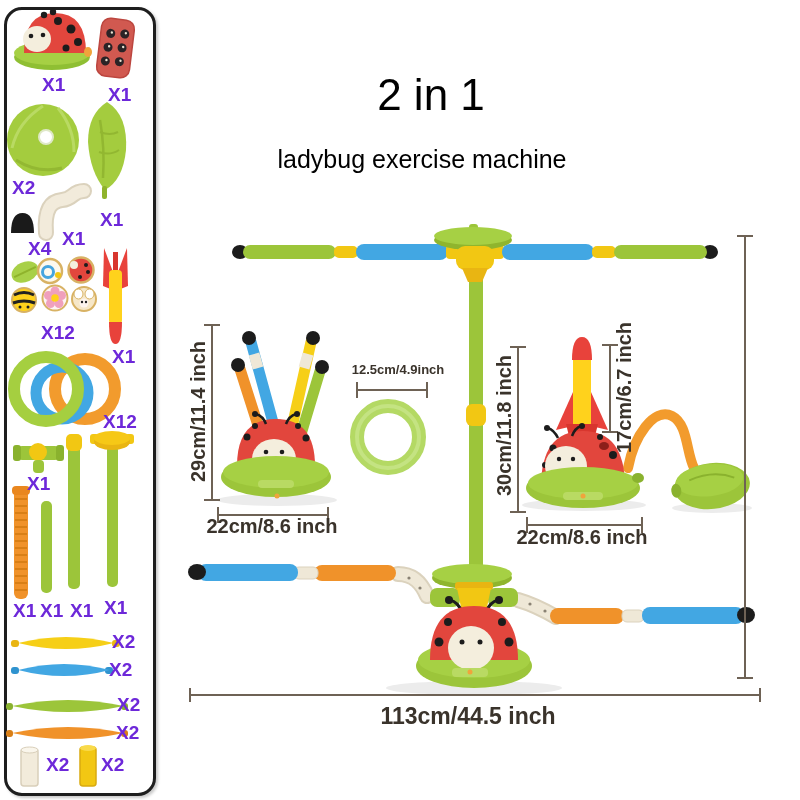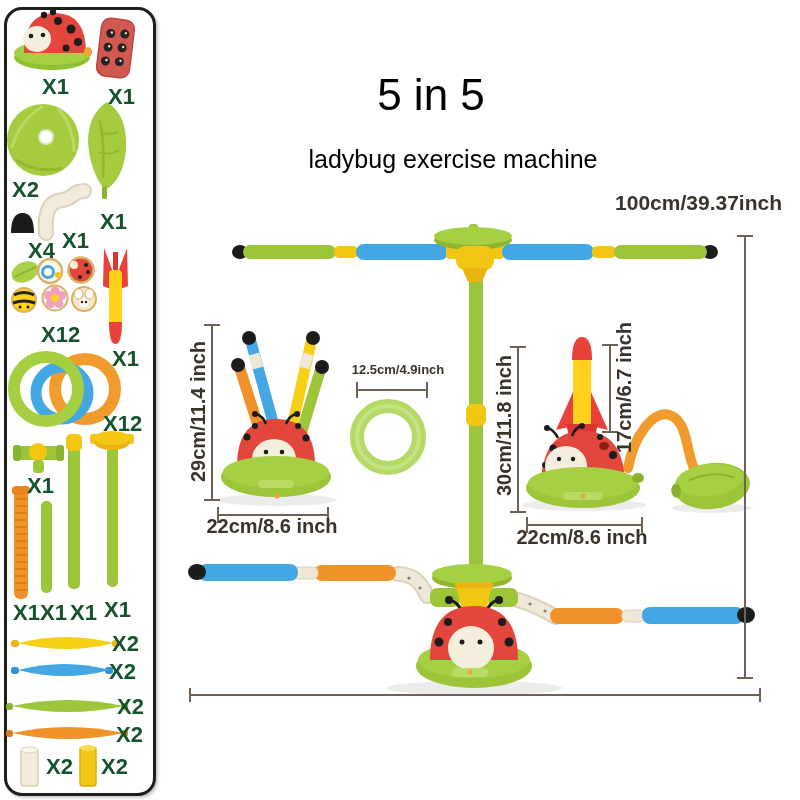--- a/index.html
+++ b/index.html
@@ -3,21 +3,21 @@
 <meta charset="utf-8">
 <style>
   html,body{margin:0;padding:0;background:#fff;}
   #page{position:relative;width:800px;height:800px;background:#fff;overflow:hidden;
         font-family:"Liberation Sans",sans-serif;color:#111;}
   #art{position:absolute;left:0;top:0;}
   .panel{position:absolute;left:4px;top:7px;width:146px;height:783px;
          border:3px solid #1e1e1e;border-radius:18px;background:#fff;
          box-shadow:2px 2px 3px #c9c9c9;}
   .lbl{position:absolute;white-space:nowrap;}
-  .qty{font-size:22px;font-weight:bold;color:#14532d;}
+  .qty{font-size:19px;font-weight:bold;color:#6d28d9;}
   .dim{font-size:20px;font-weight:bold;color:#3a332b;text-align:center;}
   .rot{transform:rotate(-90deg);}
   .title{font-size:44px;color:#000;text-align:center;}
   .subtitle{font-size:25px;color:#000;text-align:center;}
 </style>
 </head>
 <body>
 
 <div id="page">
 
@@ -354,30 +354,30 @@
       <path d="M218 515 H328 M218 507 V523 M328 507 V523"></path>
       <path d="M357 390 H427 M357 382 V398 M427 382 V398"></path>
       <path d="M518 347 V512 M510 347 H526 M510 512 H526"></path>
       <path d="M610 345 V432 M602 345 H618 M602 432 H618"></path>
       <path d="M527 525 H642 M527 517 V533 M642 517 V533"></path>
       <path d="M745 236 V678 M737 236 H753 M737 678 H753"></path>
       <path d="M190 695 H760 M190 688 V702 M760 688 V702"></path>
     </g>
   </svg>
 
-  <div class="lbl title" style="left:331px;top:70px;width:200px;">5 in 5</div>
-  <div class="lbl subtitle" style="left:283px;top:145px;width:340px;">ladybug exercise machine</div>
-
-  <div class="lbl dim" style="left:582px;top:191px;width:200px;text-align:right;font-size:21px;">100cm/39.37inch</div>
+  <div class="lbl title" style="left:331px;top:70px;width:200px;">2 in 1</div>
+  <div class="lbl subtitle" style="left:252px;top:145px;width:340px;">ladybug exercise machine</div>
+
   <div class="lbl dim rot" style="left:123px;top:400px;width:150px;">29cm/11.4 inch</div>
   <div class="lbl dim" style="left:192px;top:515px;width:160px;">22cm/8.6 inch</div>
   <div class="lbl dim" style="left:318px;top:362px;width:160px;font-size:13px;">12.5cm/4.9inch</div>
   <div class="lbl dim rot" style="left:429px;top:414px;width:150px;">30cm/11.8 inch</div>
   <div class="lbl dim rot" style="left:554px;top:376px;width:140px;">17cm/6.7 inch</div>
   <div class="lbl dim" style="left:502px;top:526px;width:160px;">22cm/8.6 inch</div>
+  <div class="lbl dim" style="left:348px;top:703px;width:240px;font-size:23px;">113cm/44.5 inch</div>
 
   <div class="lbl qty" style="left:42px;top:74px;">X1</div>
   <div class="lbl qty" style="left:108px;top:84px;">X1</div>
   <div class="lbl qty" style="left:12px;top:177px;">X2</div>
   <div class="lbl qty" style="left:100px;top:209px;">X1</div>
   <div class="lbl qty" style="left:62px;top:228px;">X1</div>
   <div class="lbl qty" style="left:28px;top:238px;">X4</div>
   <div class="lbl qty" style="left:41px;top:322px;">X12</div>
   <div class="lbl qty" style="left:112px;top:346px;">X1</div>
   <div class="lbl qty" style="left:103px;top:411px;">X12</div>

